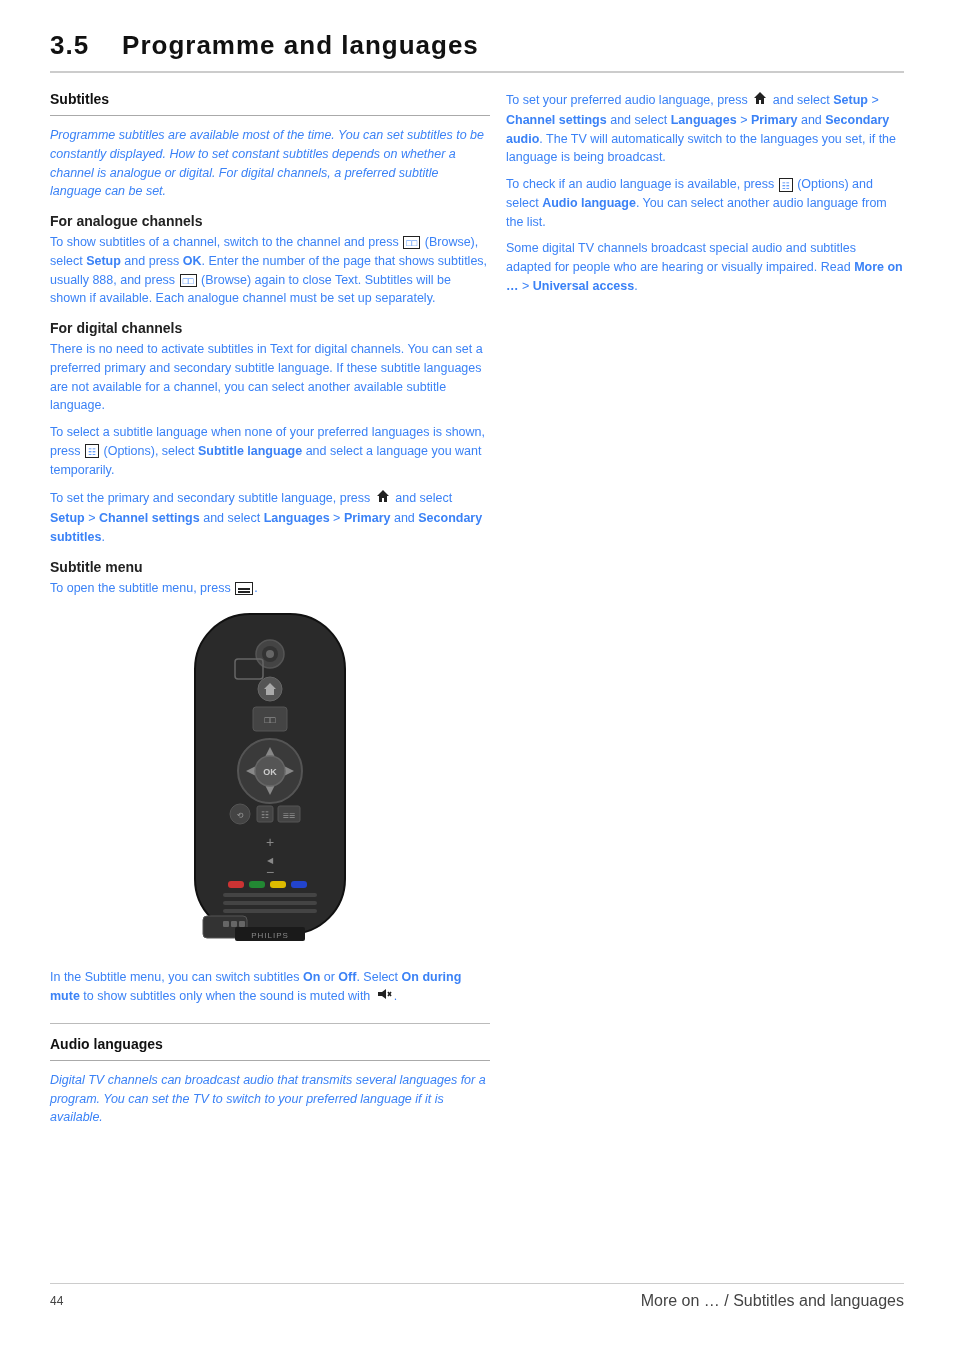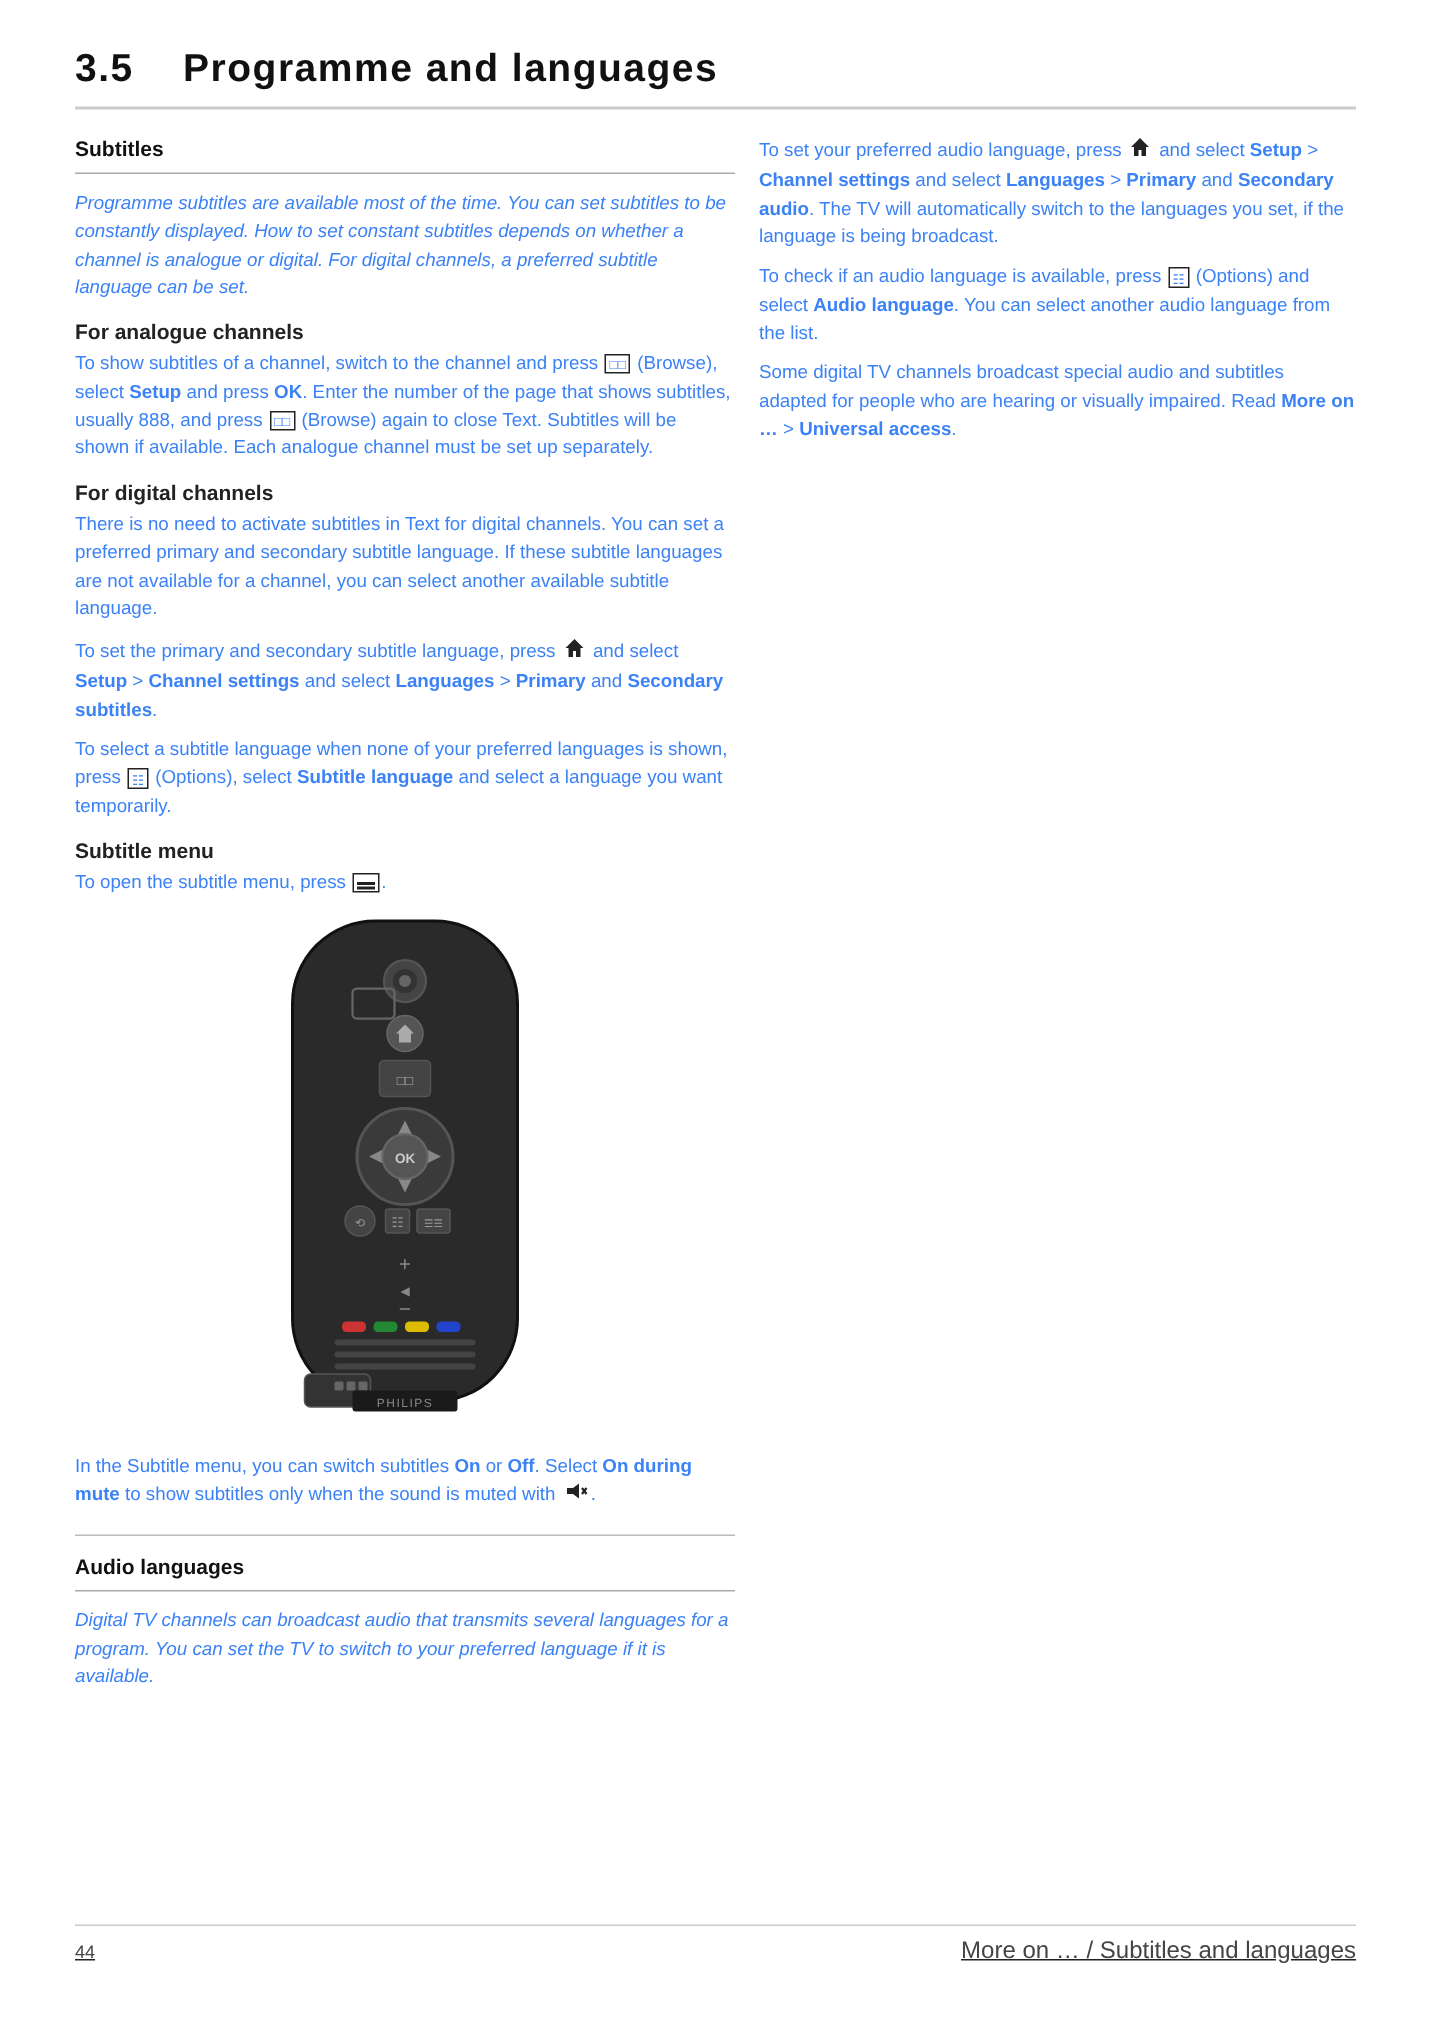--- a/index.html
+++ b/index.html
@@ -81,21 +81,20 @@
       display: block;
     }
     
     .page-footer {
       border-top: 1.5px solid #ccc;
       margin-top: 24px;
       padding-top: 8px;
       display: flex;
       justify-content: space-between;
       align-items: center;
-      text-decoration: underline;
     }
     .footer-page-num {
       font-size: 12px;
       color: #444;
     }
     .footer-nav {
       font-size: 16px;
       color: #444;
     }
   </style>
@@ -126,38 +125,38 @@
         To show subtitles of a channel, switch to the channel and press
         <span style="display:inline-block;border:1.5px solid #222;width:17px;height:13px;vertical-align:middle;margin:0 1px;font-size:9px;text-align:center;line-height:13px;">□□</span>
         (Browse), select <strong>Setup</strong> and press <strong>OK</strong>. Enter the number of the page that shows subtitles, usually 888, and press
         <span style="display:inline-block;border:1.5px solid #222;width:17px;height:13px;vertical-align:middle;margin:0 1px;font-size:9px;text-align:center;line-height:13px;">□□</span>
         (Browse) again to close Text. Subtitles will be shown if available. Each analogue channel must be set up separately.
       </p>
 
       <div class="sub-heading">For digital channels</div>
       <p>
         There is no need to activate subtitles in Text for digital channels. You can set a preferred primary and secondary subtitle language. If these subtitle languages are not available for a channel, you can select another available subtitle language.
+      </p>
+
+      <p>
+        To select a subtitle language when none of your preferred languages is shown, press
+        <span style="display:inline-block;border:1.5px solid #222;width:14px;height:14px;vertical-align:middle;margin:0 1px;font-size:9px;text-align:center;line-height:14px;">☷</span>
+        (Options), select <strong>Subtitle language</strong> and select a language you want temporarily.
       </p>
 
       <p style="margin-top:10px;">
         To set the primary and secondary subtitle language, press
         <span style="display:inline-block;vertical-align:middle;margin:0 2px;">
           <svg width="14" height="14" viewBox="0 0 14 14">
               <polygon points="7,1 13,7 11,7 11,13 8,13 8,9 6,9 6,13 3,13 3,7 1,7" fill="#222"></polygon>
             </svg>
         </span>
         and select <strong>Setup</strong> &gt; <strong>Channel settings</strong> and select <strong>Languages</strong> &gt; <strong>Primary</strong> and <strong>Secondary subtitles</strong>.
       </p>
 
-      <p>
-        To select a subtitle language when none of your preferred languages is shown, press
-        <span style="display:inline-block;border:1.5px solid #222;width:14px;height:14px;vertical-align:middle;margin:0 1px;font-size:9px;text-align:center;line-height:14px;">☷</span>
-        (Options), select <strong>Subtitle language</strong> and select a language you want temporarily.
-      </p>
-
       <div class="sub-heading">Subtitle menu</div>
       <p>
         To open the subtitle menu, press
         <span style="display:inline-block;border:1.5px solid #222;width:18px;height:13px;vertical-align:middle;margin:0 1px;position:relative;">
           <span style="position:absolute;bottom:1px;left:2px;right:2px;height:2px;background:#222;display:block;"></span>
           <span style="position:absolute;bottom:4px;left:2px;right:2px;height:2px;background:#222;display:block;"></span>
         </span>.
       </p>
 
       <div class="remote-wrapper">

